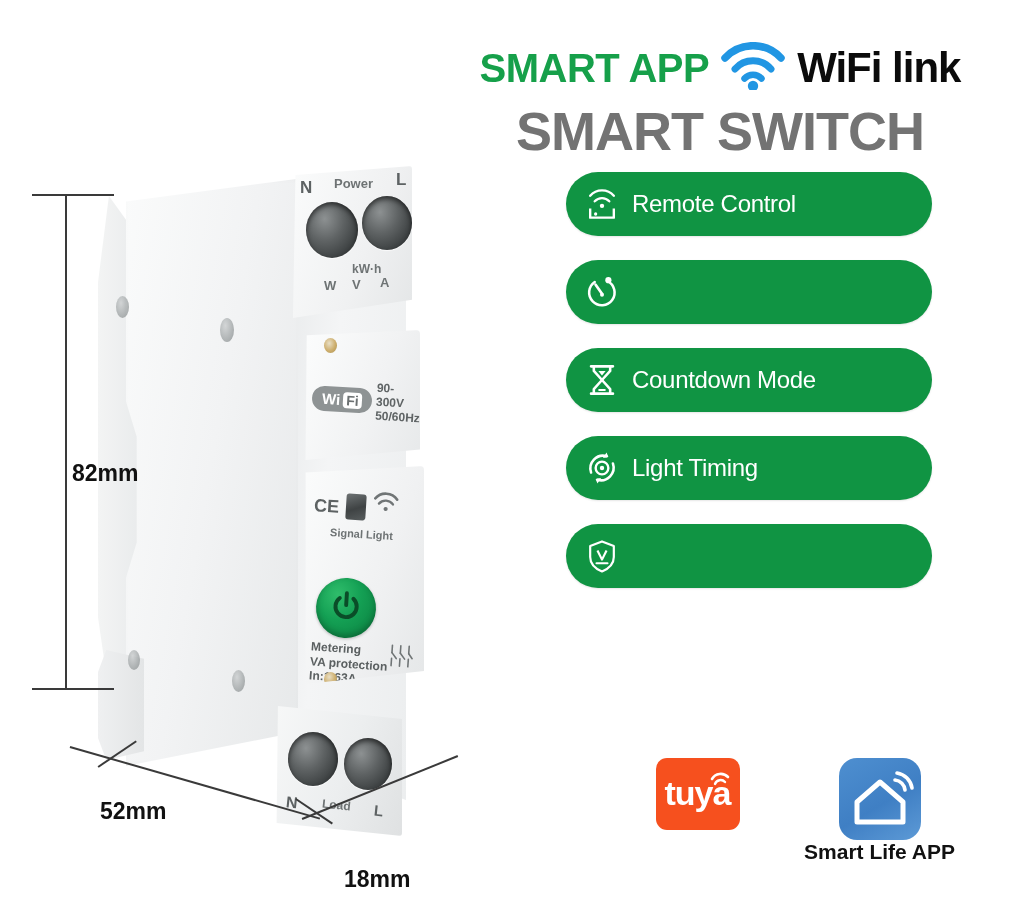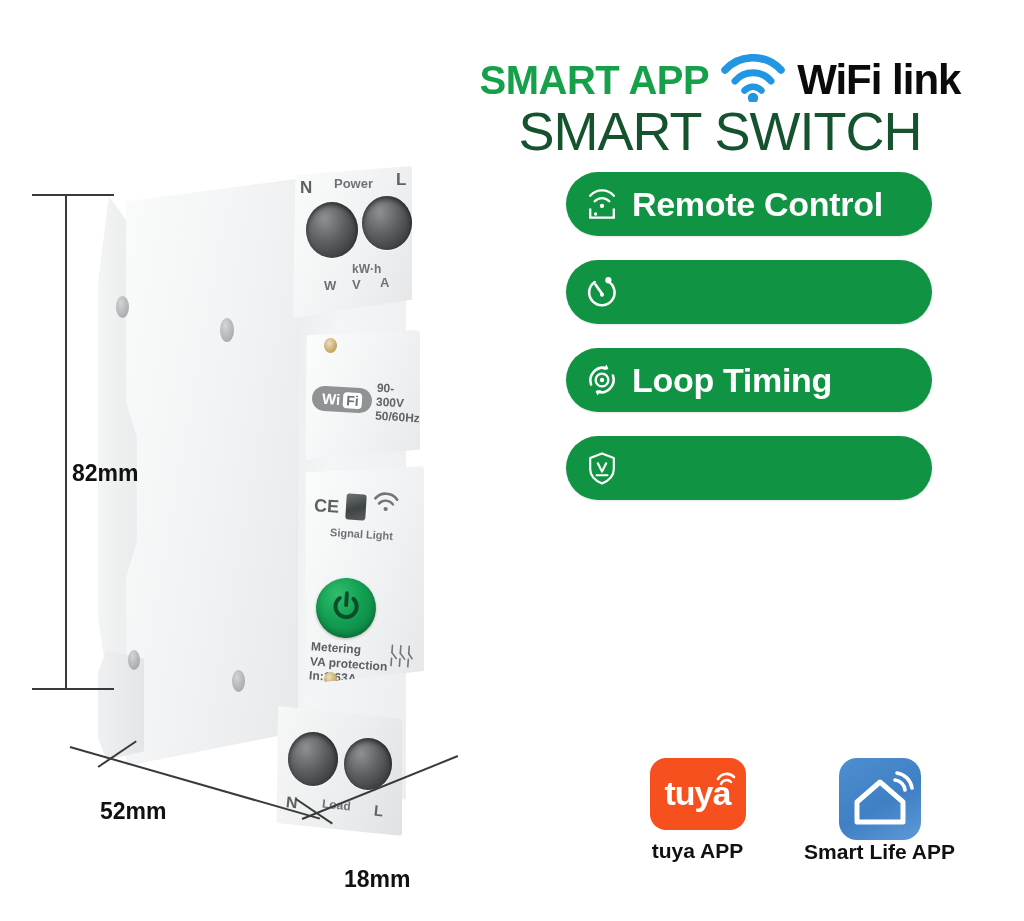--- a/index.html
+++ b/index.html
@@ -5,65 +5,65 @@
   html,body{margin:0;padding:0;}
   body{
     width:1024px;height:921px;overflow:hidden;background:#ffffff;
     font-family:"Liberation Sans", sans-serif;position:relative;
   }
   #stage{position:absolute;inset:0;}
 
   
   .headline-block{position:absolute;left:420px;top:22px;width:600px;height:140px;}
   .headline-row1{
-    position:absolute;left:0;top:28px;width:600px;height:60px;
+    position:absolute;left:0;top:16px;width:600px;height:60px;
     display:flex;align-items:center;justify-content:center;gap:10px;
   }
   .smart-app{
     font-size:40px;font-weight:bold;color:#16a04a;letter-spacing:-0.5px;
     font-family:"Liberation Sans", sans-serif;white-space:nowrap;
   }
   .wifi-big{width:68px;height:48px;flex:0 0 auto;position:relative;top:-2px;}
   .wifi-link{
     font-size:42px;font-weight:bold;color:#0b0b0b;letter-spacing:-1px;
     font-family:"Liberation Sans", sans-serif;white-space:nowrap;text-align:right;
   }
   .headline-row2{
     position:absolute;left:0;top:78px;width:600px;height:62px;
     display:flex;align-items:center;justify-content:center;
   }
   .smart-switch{
-    font-size:54px;font-weight:normal;color:#14532d;letter-spacing:-1px;
+    font-size:54px;font-weight:bold;color:#737373;letter-spacing:-1px;
     font-family:"Liberation Sans", sans-serif;white-space:nowrap;
   }
 
   
   .features{position:absolute;left:566px;top:172px;width:366px;}
   .pill{
     position:relative;height:64px;margin-bottom:24px;border-radius:32px;
     background:#109443;display:flex;align-items:center;
     box-shadow:0 1px 2px rgba(0,0,0,0.10);
   }
   .pill .pico{
     width:44px;height:44px;margin-left:14px;margin-right:8px;flex:0 0 auto;
     display:flex;align-items:center;justify-content:center;
   }
   .pill .plabel{
-    font-size:34px;font-weight:bold;color:#ffffff;letter-spacing:-0.3px;
+    font-size:24px;font-weight:normal;color:#ffffff;letter-spacing:-0.3px;
     font-family:"Liberation Sans", sans-serif;white-space:nowrap;
   }
   .pill .plabel.red{color:#de1111;}
 
   
   .apps{position:absolute;left:600px;top:758px;width:380px;height:125px;}
   .app{position:absolute;top:0;width:175px;text-align:center;}
   .app.tuya{left:10px;}
   .app.slife{left:192px;}
   .logo-box{
-    width:96px;height:72px;margin:0 auto;border-radius:16px;position:relative;
+    width:84px;height:72px;margin:0 auto;border-radius:11px;position:relative;
   }
   .logo-box.tuya{background:#f6501e;}
   .logo-box.slife{
     width:82px;height:82px;border-radius:18px;
     background:linear-gradient(150deg,#4e8fd0 0%,#3f7fc4 55%,#5d9ad6 100%);
   }
   .tuya-word{
     position:absolute;left:0;right:0;top:50%;transform:translateY(-52%);
     font-size:34px;font-weight:bold;color:#ffffff;letter-spacing:-1px;
     font-family:"Liberation Sans", sans-serif;
@@ -226,33 +226,45 @@
       <span class="pico">
         <svg viewBox="0 0 44 44" width="40" height="40">
           <path d="M28 10 A14 14 0 1 1 14 11" stroke="#fff" stroke-width="2.8" fill="none" stroke-linecap="round"></path>
           <circle cx="29" cy="9" r="3.4" fill="#fff"></circle>
           <path d="M22 24 L15 14" stroke="#fff" stroke-width="3" fill="none" stroke-linecap="round"></path>
           <circle cx="22" cy="25" r="2.2" fill="#fff"></circle>
         </svg>
       </span>
     </div>
 
+    <div class="pill">
+      <span class="pico">
+        <svg viewBox="0 0 44 44" width="40" height="40">
+          <path d="M10 7 L34 7 M10 37 L34 37" stroke="#fff" stroke-width="3" stroke-linecap="round"></path>
+          <path d="M13 7 L13 12 L22 22 L31 12 L31 7" stroke="#fff" stroke-width="2.8" fill="none" stroke-linejoin="round"></path>
+          <path d="M13 37 L13 32 L22 22 L31 32 L31 37" stroke="#fff" stroke-width="2.8" fill="none" stroke-linejoin="round"></path>
+          <path d="M18 12 L26 12 L22 17 Z" fill="#fff"></path>
+          <path d="M19 33 L25 33" stroke="#fff" stroke-width="2.4" stroke-linecap="round"></path>
+        </svg>
+      </span>
+      <span class="plabel">Countdown Mode</span>
+    </div>
 
     <div class="pill">
       <span class="pico">
         <svg viewBox="0 0 44 44" width="40" height="40">
           <path d="M34 17 A14 14 0 0 1 17 35" stroke="#fff" stroke-width="2.8" fill="none" stroke-linecap="round"></path>
           <path d="M10 27 A14 14 0 0 1 27 9" stroke="#fff" stroke-width="2.8" fill="none" stroke-linecap="round"></path>
           <path d="M27 5 L29 10 L23 11 Z" fill="#fff"></path>
           <path d="M17 39 L15 34 L21 33 Z" fill="#fff"></path>
           <circle cx="22" cy="22" r="7" stroke="#fff" stroke-width="2.6" fill="none"></circle>
           <circle cx="22" cy="22" r="2.4" fill="#fff"></circle>
         </svg>
       </span>
-      <span class="plabel">Loop Timing</span>
+      <span class="plabel">Light Timing</span>
     </div>
 
     <div class="pill">
       <span class="pico">
         <svg viewBox="0 0 44 44" width="40" height="40">
           <path d="M22 6 L35 11 L35 23 C35 31 29 36 22 39 C15 36 9 31 9 23 L9 11 Z" stroke="#fff" stroke-width="2.4" fill="none" stroke-linejoin="round"></path>
           <path d="M17 16 L22 26 L27 16" stroke="#fff" stroke-width="2.4" fill="none" stroke-linejoin="round"></path>
           <path d="M16 30 L28 30" stroke="#fff" stroke-width="2.4" stroke-linecap="round"></path>
         </svg>
       </span>
@@ -264,21 +276,20 @@
     <div class="app tuya">
       <div class="logo-box tuya">
         <span class="tuya-word">tuya</span>
         <span class="tuya-dot">
           <svg viewBox="0 0 22 20" width="22" height="20">
             <path d="M3 11 A10 10 0 0 1 19 9" stroke="#fff" stroke-width="2.6" fill="none" stroke-linecap="round"></path>
             <path d="M6 16 A6 6 0 0 1 16 14" stroke="#fff" stroke-width="2.4" fill="none" stroke-linecap="round"></path>
           </svg>
         </span>
       </div>
-      <div class="app-caption">tuya APP</div>
     </div>
 
     <div class="app slife">
       <div class="logo-box slife">
         <svg viewBox="0 0 82 82" width="82" height="82">
           <path d="M18 44 L41 24 L64 44 L64 64 L18 64 Z" stroke="#ffffff" stroke-width="5" fill="none" stroke-linejoin="round"></path>
           <path d="M56 22 A11 11 0 0 1 66 32" stroke="#ffffff" stroke-width="3.6" fill="none" stroke-linecap="round"></path>
           <path d="M58 15 A18 18 0 0 1 73 30" stroke="#ffffff" stroke-width="3.6" fill="none" stroke-linecap="round"></path>
         </svg>
       </div>

